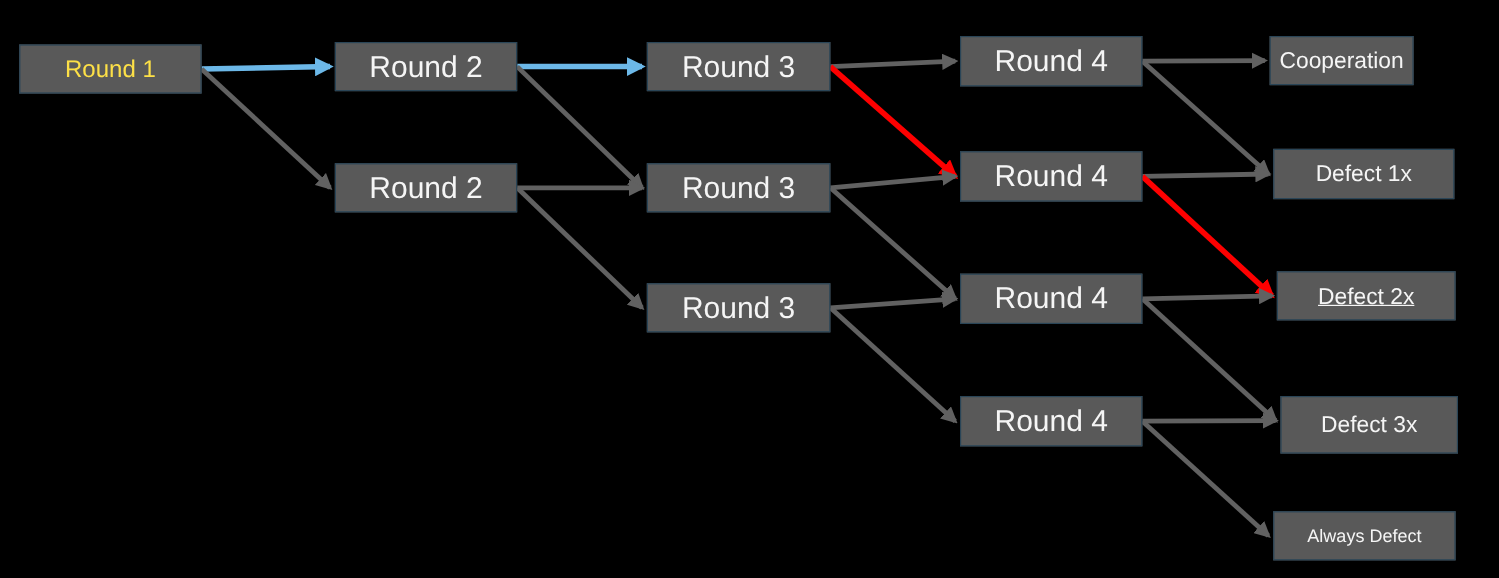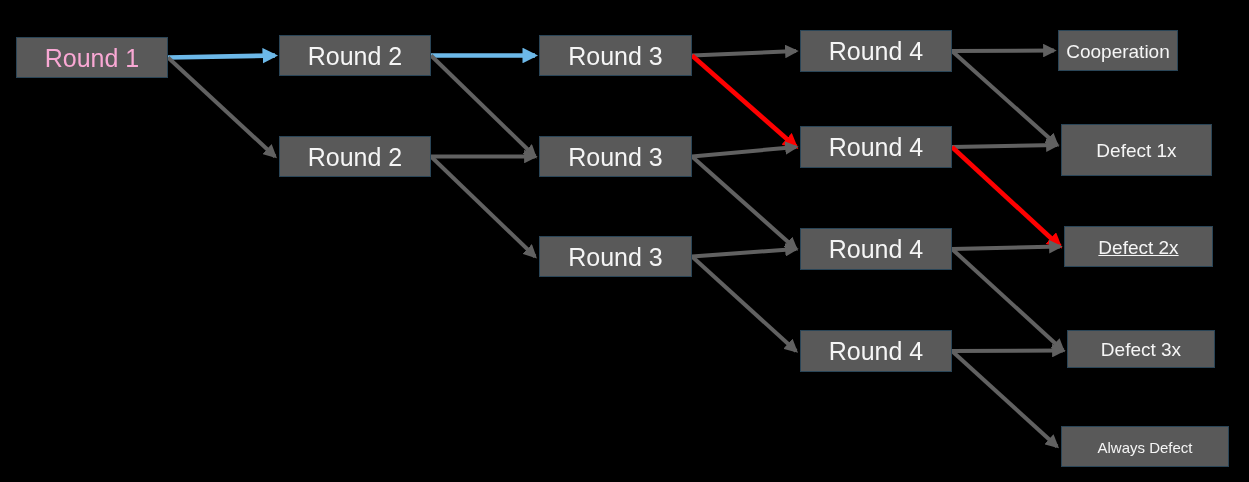--- a/index.html
+++ b/index.html
@@ -69,21 +69,21 @@
       <line x1="692" y1="256.5" x2="796" y2="351" stroke="#616161" stroke-width="4" marker-end="url(#arrow-gray)"></line>
       <line x1="952" y1="51" x2="1054" y2="50.5" stroke="#616161" stroke-width="4" marker-end="url(#arrow-gray)"></line>
       <line x1="952" y1="51" x2="1057" y2="145" stroke="#616161" stroke-width="4" marker-end="url(#arrow-gray)"></line>
       <line x1="952" y1="147" x2="1057" y2="145" stroke="#616161" stroke-width="4" marker-end="url(#arrow-gray)"></line>
       <line x1="952" y1="147" x2="1060" y2="246.5" stroke="#fe0000" stroke-width="4.6" marker-end="url(#arrow-red)"></line>
       <line x1="952" y1="249" x2="1060" y2="246.5" stroke="#616161" stroke-width="4" marker-end="url(#arrow-gray)"></line>
       <line x1="952" y1="249" x2="1063" y2="350.5" stroke="#616161" stroke-width="4" marker-end="url(#arrow-gray)"></line>
       <line x1="952" y1="351" x2="1063" y2="350.5" stroke="#616161" stroke-width="4" marker-end="url(#arrow-gray)"></line>
       <line x1="952" y1="351" x2="1057" y2="446.5" stroke="#616161" stroke-width="4" marker-end="url(#arrow-gray)"></line>
     </svg>
-<div class="node" style="left: 16px; top: 37px; width: 152px; height: 41px; font-size: 25px; background: rgb(89, 89, 89); border-color: rgb(42, 69, 87); color: #f9a8d4;">
+<div class="node" style="left: 16px; top: 37px; width: 152px; height: 41px; font-size: 20px; background: rgb(89, 89, 89); border-color: rgb(42, 69, 87); color: #fde047;">
       <span>Round 1</span>
     </div>
     <div class="node" style="left: 279px; top: 35px; width: 152px; height: 41px; font-size: 25px; background: rgb(89, 89, 89); border-color: rgb(42, 69, 87); color: rgb(245, 245, 245);">
       <span>Round 2</span>
     </div>
     <div class="node" style="left: 279px; top: 136px; width: 152px; height: 41px; font-size: 25px; background: rgb(89, 89, 89); border-color: rgb(42, 69, 87); color: rgb(245, 245, 245);">
       <span>Round 2</span>
     </div>
     <div class="node" style="left: 539px; top: 35px; width: 153px; height: 41px; font-size: 25px; background: rgb(89, 89, 89); border-color: rgb(42, 69, 87); color: rgb(245, 245, 245);">
       <span>Round 3</span>
@@ -102,25 +102,25 @@
     </div>
     <div class="node" style="left: 800px; top: 228px; width: 152px; height: 42px; font-size: 25px; background: rgb(89, 89, 89); border-color: rgb(42, 69, 87); color: rgb(245, 245, 245);">
       <span>Round 4</span>
     </div>
     <div class="node" style="left: 800px; top: 330px; width: 152px; height: 42px; font-size: 25px; background: rgb(89, 89, 89); border-color: rgb(42, 69, 87); color: rgb(245, 245, 245);">
       <span>Round 4</span>
     </div>
     <div class="node" style="left: 1058px; top: 30px; width: 120px; height: 41px; font-size: 19px; background: rgb(89, 89, 89); border-color: rgb(42, 69, 87); color: rgb(245, 245, 245);">
       <span>Cooperation</span>
     </div>
-    <div class="node" style="left: 1061px; top: 124px; width: 151px; height: 52px; font-size: 19px; background: rgb(89, 89, 89); border-color: rgb(42, 69, 87); color: rgb(245, 245, 245);">
+    <div class="node" style="left: 1061px; top: 124px; width: 151px; height: 42px; font-size: 19px; background: rgb(89, 89, 89); border-color: rgb(42, 69, 87); color: rgb(245, 245, 245);">
       <span>Defect 1x</span>
     </div>
     <div class="node" style="left: 1064px; top: 226px; width: 149px; height: 41px; font-size: 19px; background: rgb(89, 89, 89); border-color: rgb(42, 69, 87); color: rgb(245, 245, 245); text-decoration: underline;">
       <span>Defect 2x</span>
     </div>
-    <div class="node" style="left: 1067px; top: 330px; width: 148px; height: 38px; font-size: 19px; background: rgb(89, 89, 89); border-color: rgb(42, 69, 87); color: rgb(245, 245, 245);">
+    <div class="node" style="left: 1067px; top: 330px; width: 148px; height: 48px; font-size: 19px; background: rgb(89, 89, 89); border-color: rgb(42, 69, 87); color: rgb(245, 245, 245);">
       <span>Defect 3x</span>
     </div>
-    <div class="node" style="left: 1061px; top: 426px; width: 168px; height: 41px; font-size: 15px; background: rgb(89, 89, 89); border-color: rgb(42, 69, 87); color: rgb(245, 245, 245); justify-content: center;">
+    <div class="node" style="left: 1061px; top: 426px; width: 152px; height: 41px; font-size: 15px; background: rgb(89, 89, 89); border-color: rgb(42, 69, 87); color: rgb(245, 245, 245); justify-content: center;">
       <span>Always Defect</span>
     </div>
   </div>
 
 </body></html>

